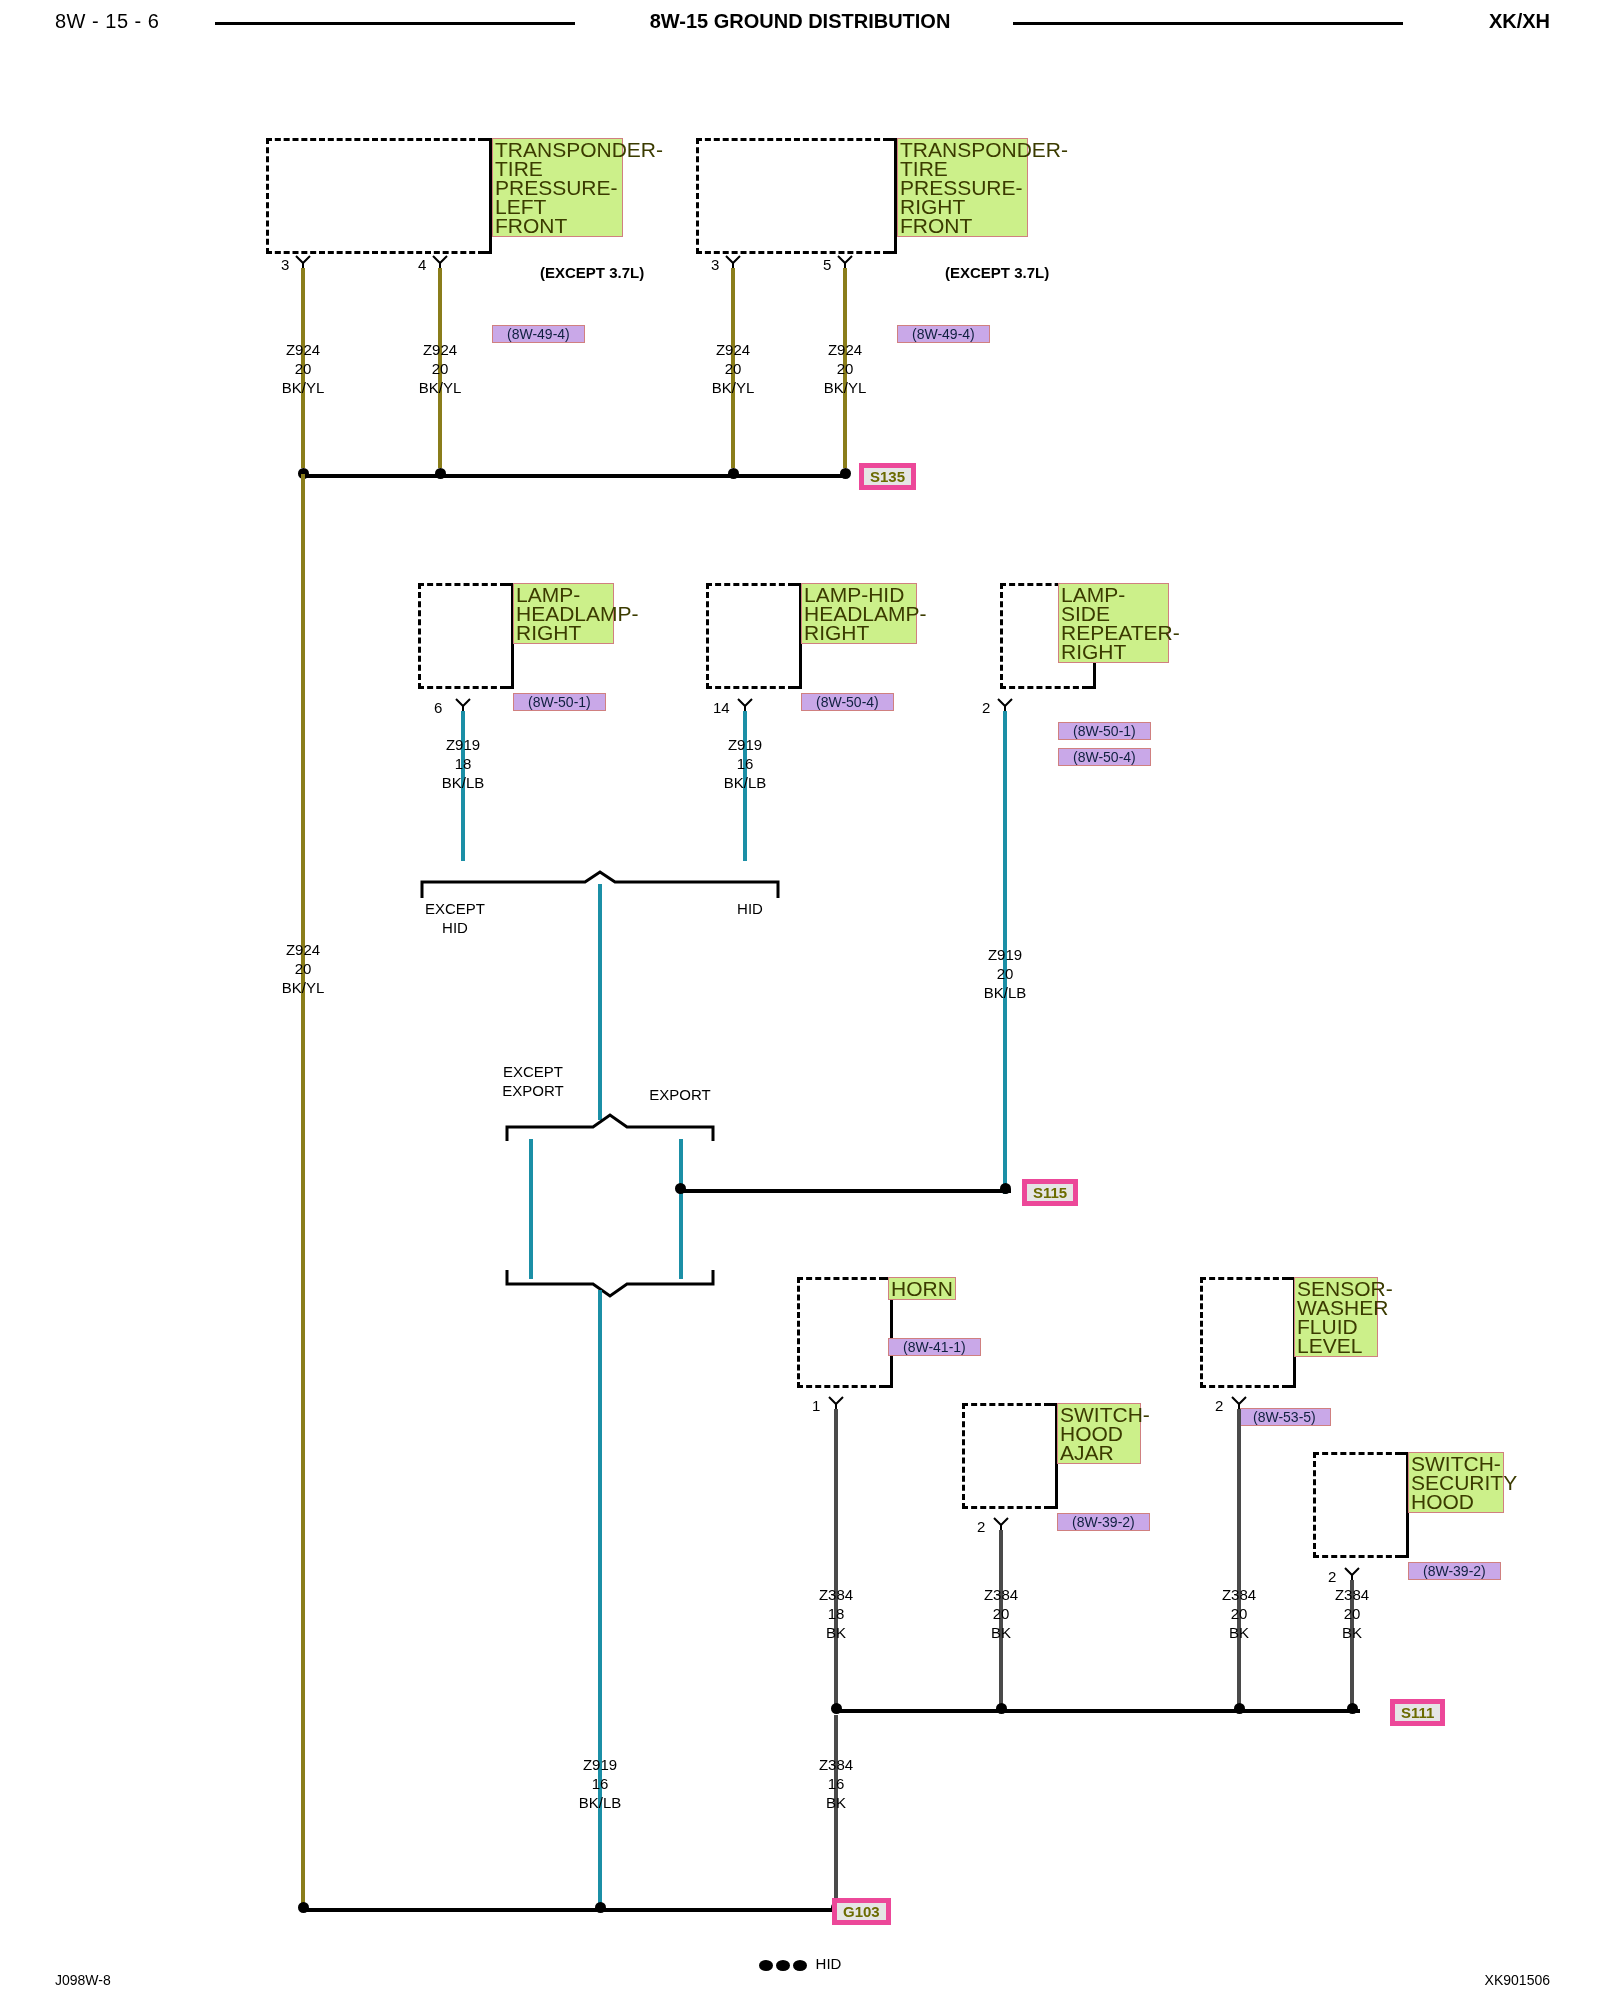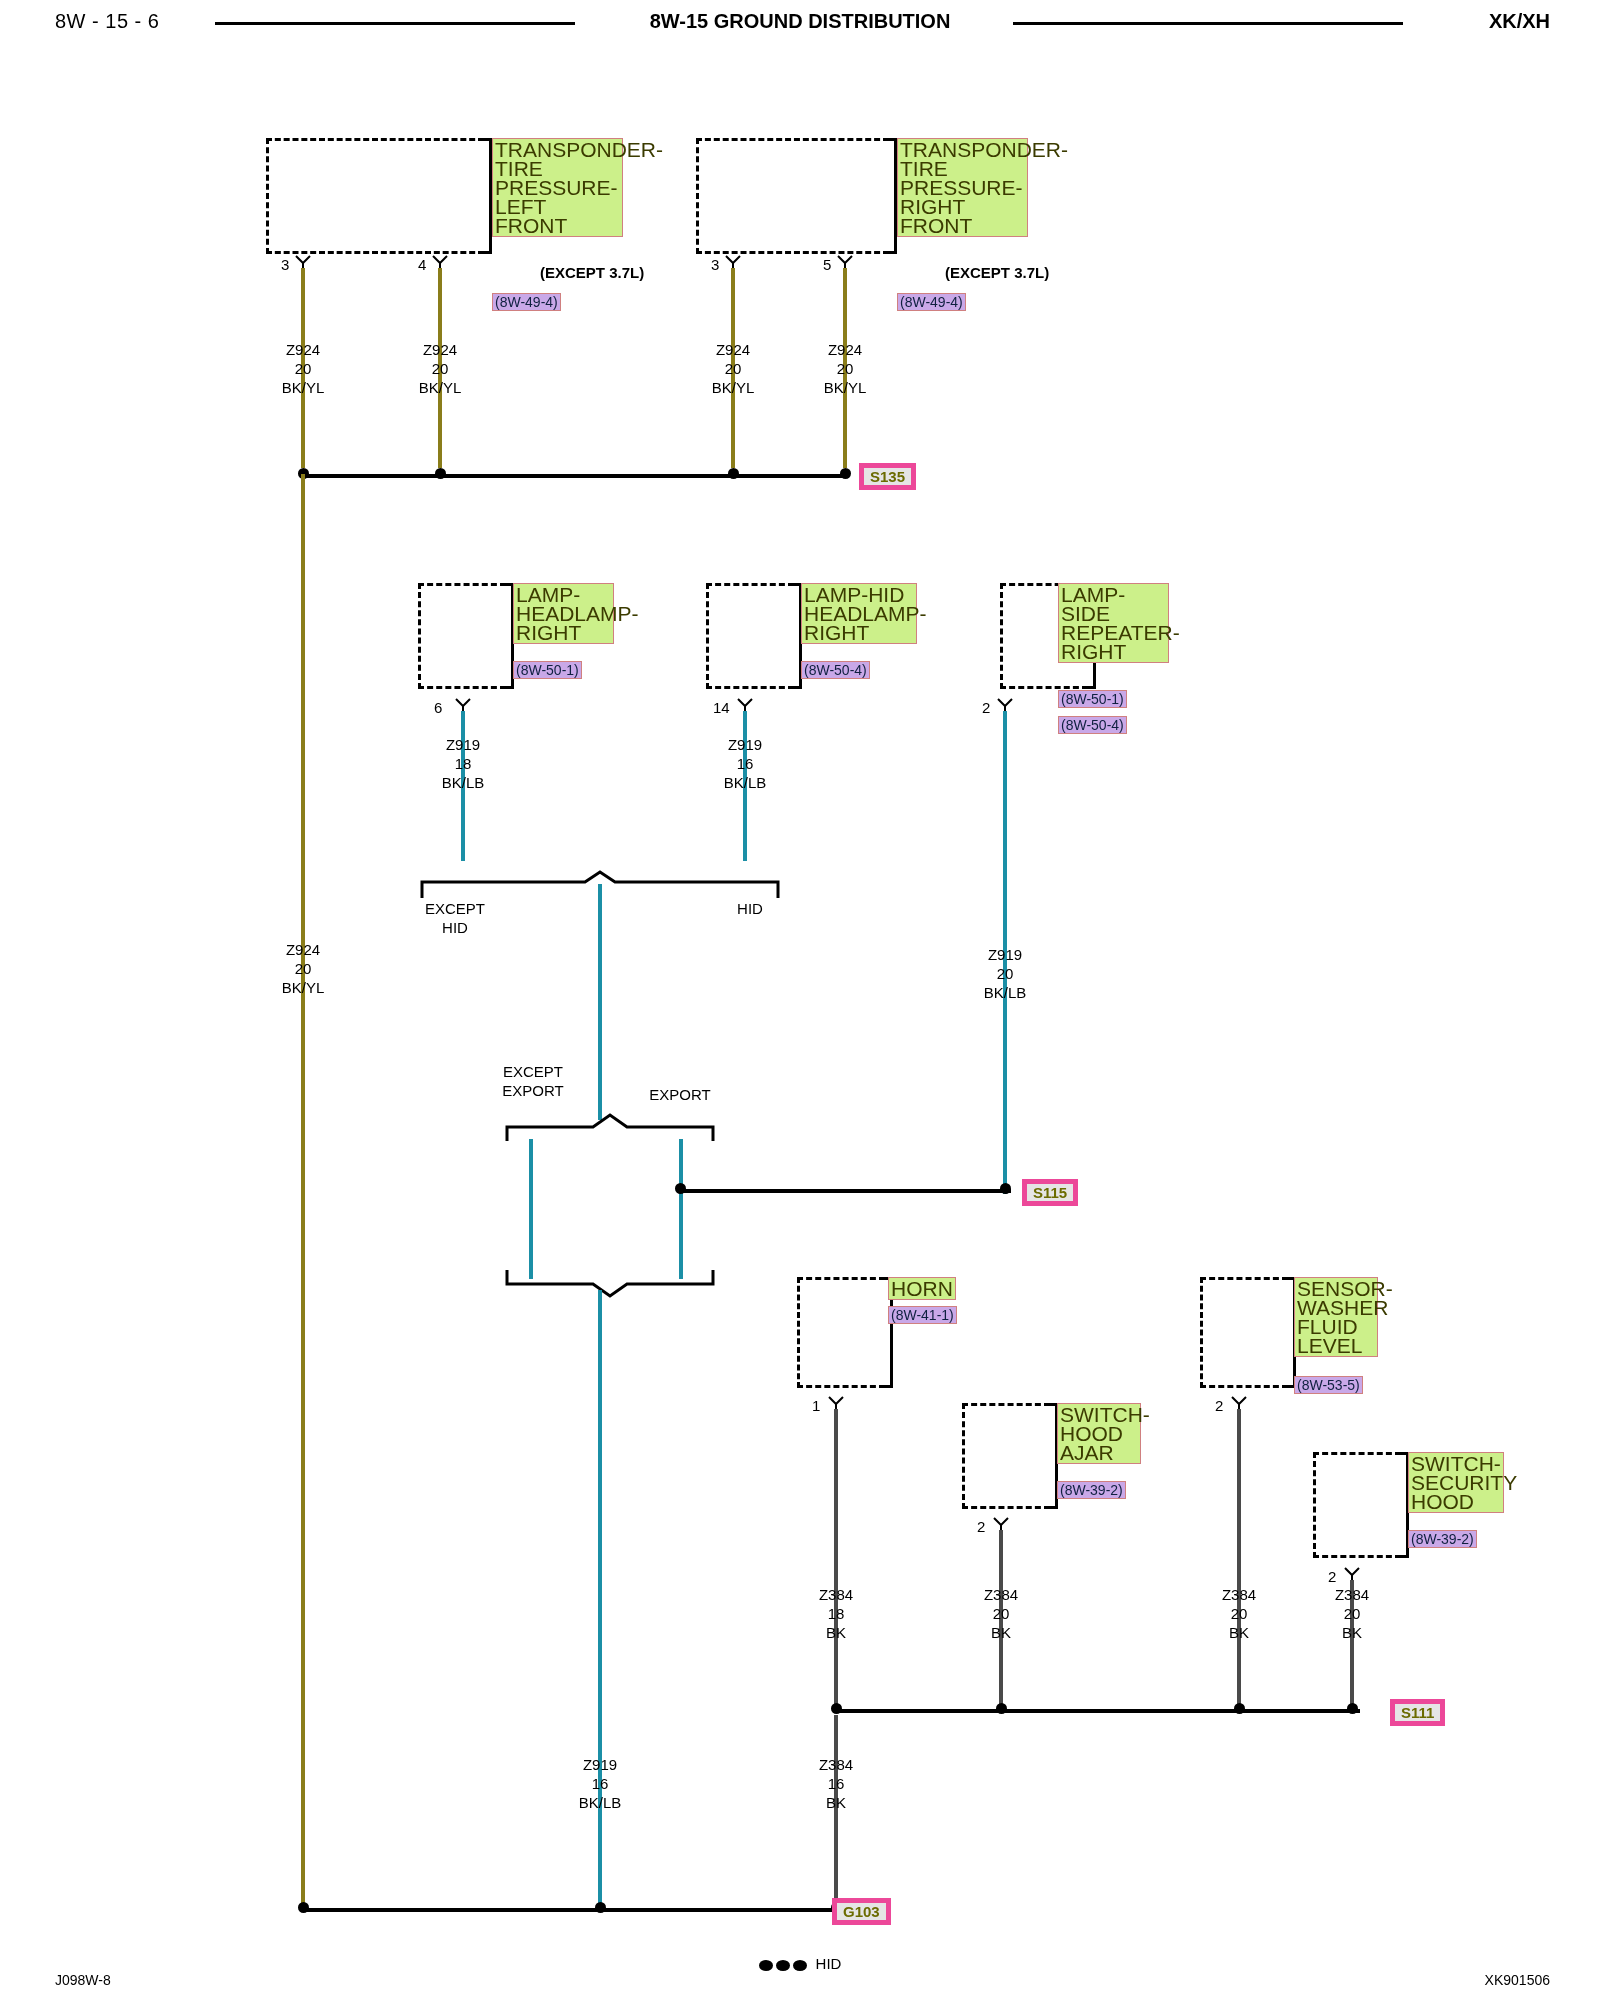--- a/index.html
+++ b/index.html
@@ -108,22 +108,23 @@
     white-space: pre-line;
   }
   
   .ref-lbl {
     position: absolute;
     background: #c9a8e8;
     border: 1px solid #d08080;
     color: #102040;
     font-size: 14px;
     line-height: 16px;
-    padding: 0 2px;
+    padding: 0 14px;
     white-space: nowrap;
+    margin-top: 32px;
   }
   
   .note-bold {
     position: absolute;
     font-size: 15px;
     font-weight: bold;
     white-space: nowrap;
     margin-left: 48px;
   }
   .plain {
@@ -379,21 +380,21 @@
   <div class="wirelbl" style="left:959px; top:1585px; width:84px;">Z384
 20
 BK</div>
 
   <div class="connbox" style="left:1200px; top:1277px; width:85px; height:105px; border-right:none;"></div>
   <div class="bracket r" style="left:1285px; top:1277px; height:105px;"></div>
   <div class="name-lbl" style="left:1294px; top:1277px; width:78px;">SENSOR-
 WASHER
 FLUID
 LEVEL</div>
-  <div class="ref-lbl" style="left:1294px; top:1376px;">(8W-53-5)</div>
+  <div class="ref-lbl" style="left:1238px; top:1376px;">(8W-53-5)</div>
   <div class="pin" style="left:1215px; top:1397px;">2</div>
   <svg class="yterm" style="left:1231px; top:1396px;" viewBox="0 0 16 14">
       <path d="M1 1 L8 8 L15 1" stroke="#000" stroke-width="2" fill="none"></path>
       <path d="M8 8 L8 14" stroke="#000" stroke-width="2" fill="none"></path>
     </svg>
   <div class="wire" style="left:1237px; top:1409px; height:298px; background:#4a4a4a;"></div>
   <div class="wirelbl" style="left:1197px; top:1585px; width:84px;">Z384
 20
 BK</div>
 

